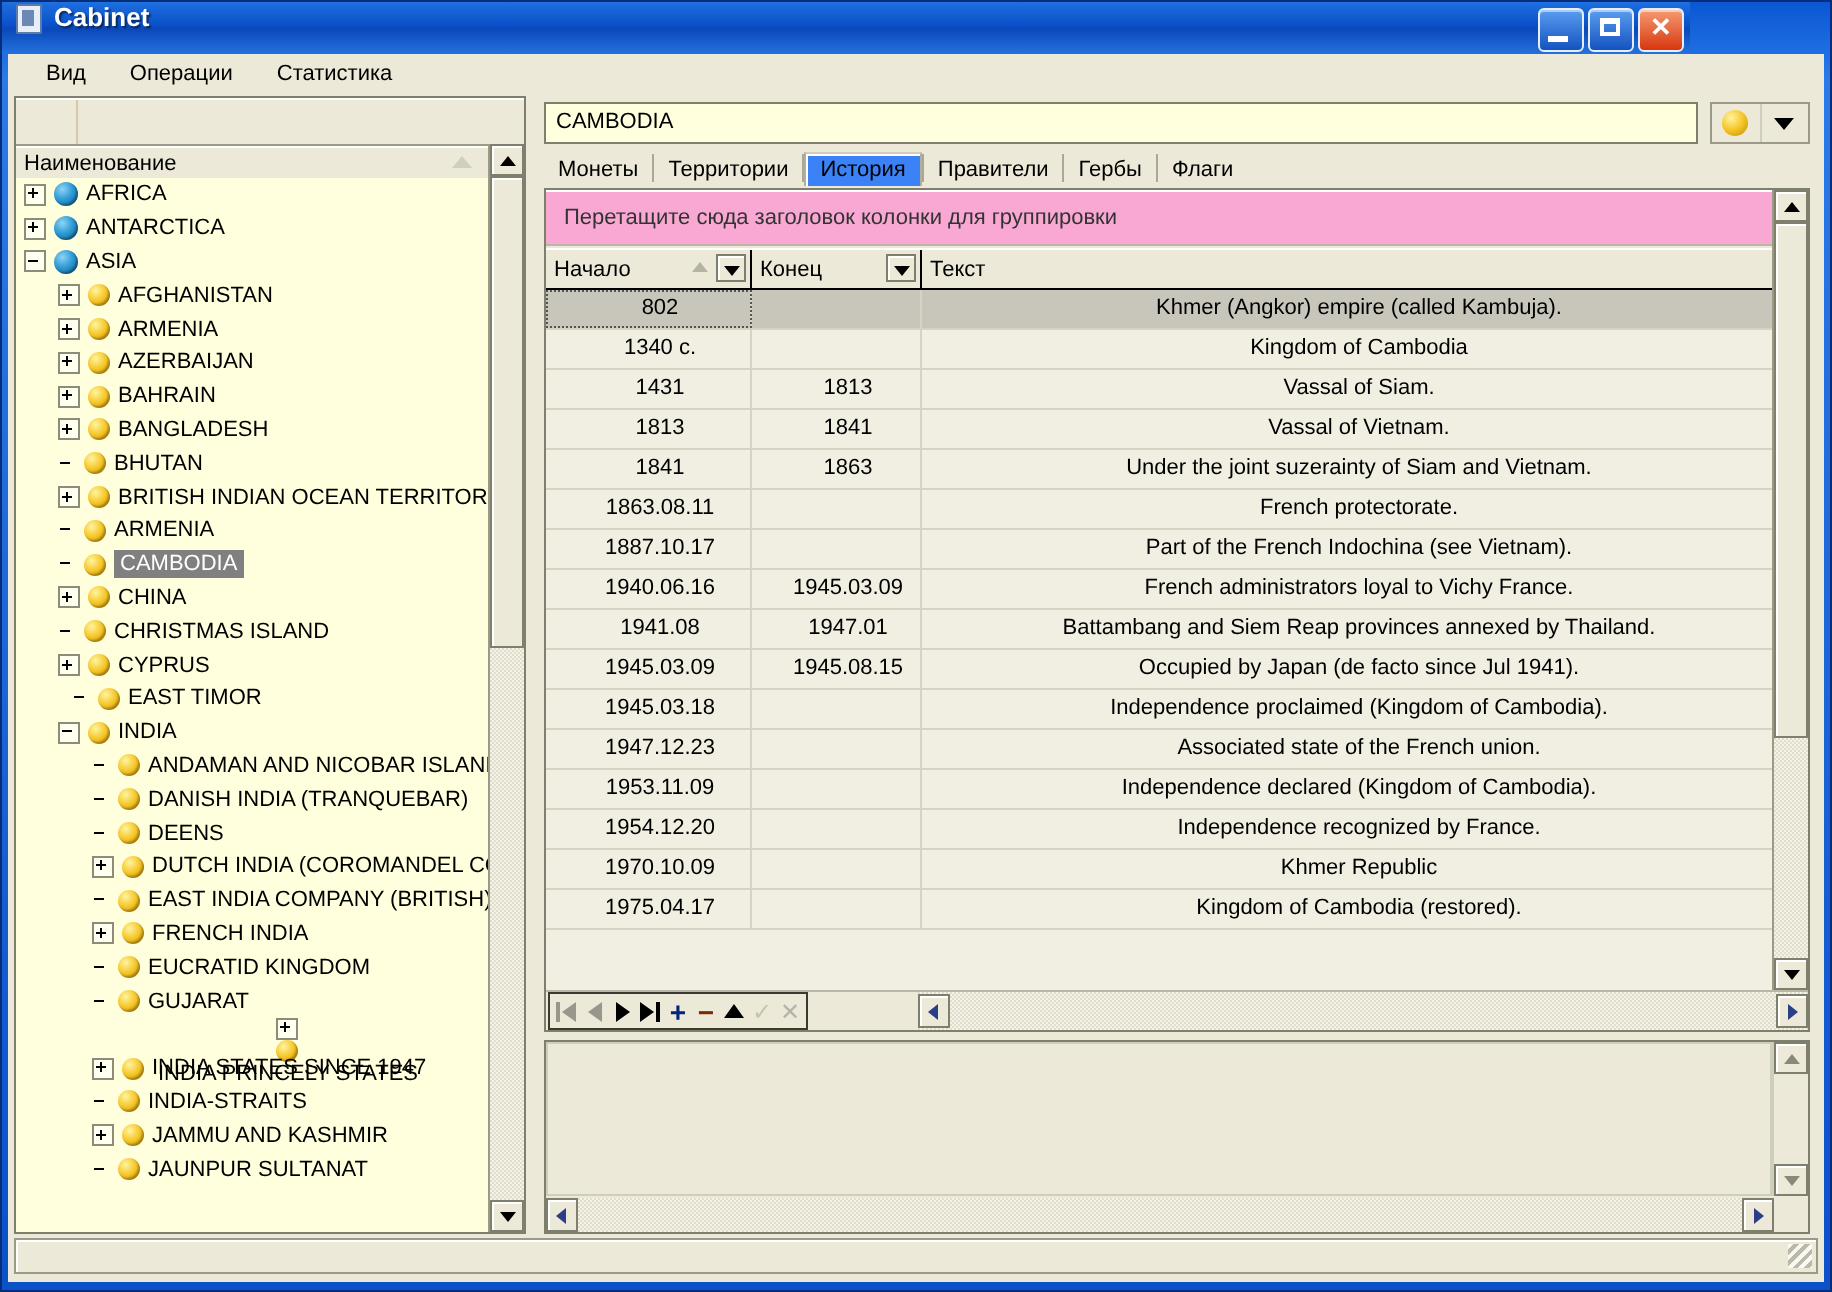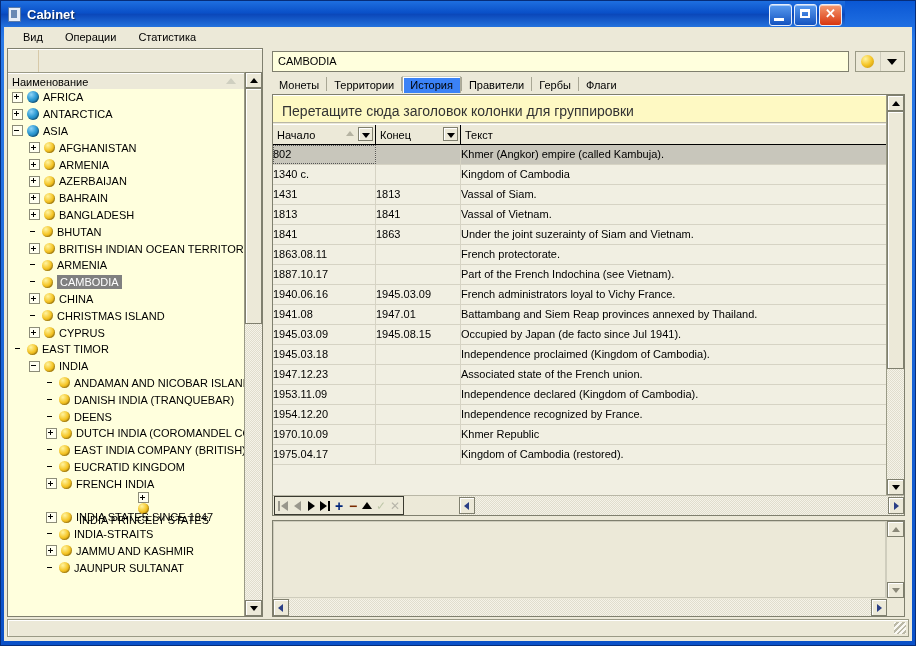--- a/index.html
+++ b/index.html
@@ -4,21 +4,21 @@
 <style>
   html,body{margin:0;padding:0;background:#7ba2d8;}
   body{font-family:"Liberation Sans",sans-serif;font-size:11px;color:#000;}
   #app{position:relative;width:916px;height:646px;overflow:hidden;
        background:linear-gradient(to bottom,#0a57d4 0%,#2a7ae8 6%,#0b51c8 100%);
        border:1px solid #062d7a;box-sizing:border-box;}
 
   
   .titlebar{position:absolute;left:0;top:0;width:844px;height:26px;
      background:linear-gradient(to bottom,#1e6fe0 0%,#0a50c8 45%,#0b48ba 52%,#2472dd 100%);
-     display:flex;align-items:center;}
+     display:flex;}
   .tb-icon{width:16px;height:16px;margin-left:5px;margin-right:5px;position:relative;flex:none;}
   .tb-icon i{position:absolute;left:2px;top:1px;width:11px;height:13px;background:#e8eef8;
      border:1px solid #5c7ba8;border-radius:1px;display:block;}
   .tb-icon i:after{content:"";position:absolute;left:2px;top:2px;width:6px;height:8px;
      background:#6a89b5;}
   .tb-title{color:#fff;font-weight:bold;font-size:13px;text-shadow:1px 1px 1px rgba(0,0,0,.55);}
   .tb-btns{position:absolute;right:3px;top:3px;display:flex;gap:2px;}
   .tb-btn{width:21px;height:20px;border:1px solid #e6eefb;border-radius:3px;position:relative;
      box-shadow:inset 0 1px 0 rgba(255,255,255,.5);}
   .tb-btn.min{background:linear-gradient(to bottom,#5a9cf0,#1453c0);}
@@ -101,39 +101,39 @@
      border-right:5px solid transparent;border-top:6px solid #000;}
 
   .tabs{position:absolute;left:4px;top:27px;height:18px;display:flex;align-items:flex-end;}
   .tab{font-size:11px;padding:2px 7px 2px 7px;color:#000;position:relative;}
   .tab.active{background:#3b82f6;box-shadow:inset 1px 1px 0 #fff;
      border-left:1px solid #b0aE9c;border-right:1px solid #b0ae9c;border-top:1px solid #cfcdbd;}
   .tabsep{width:1px;background:#a9a795;height:14px;align-self:center;}
 
   .gridbox{position:absolute;left:4px;top:46px;width:633px;height:422px;
      border:1px solid #7f7f6e;background:#ece9d8;box-sizing:border-box;}
-  .grouppanel{height:28px;background:#fef9c3;border-bottom:1px solid #b9b7a6;
-     padding:8px 0 0 9px;font-size:14px;color:#333;box-sizing:border-box;
+  .grouppanel{height:28px;background:#f9a8d4;border-bottom:1px solid #b9b7a6;
+     padding:8px 0 0 9px;font-size:11px;color:#333;box-sizing:border-box;
      box-shadow:inset 0 1px 0 #fff;}
   .gridscrollarea{position:absolute;left:0;top:29px;right:18px;bottom:20px;overflow:hidden;
      background:#f1efe2;}
   .ghead{display:flex;height:19px;background:#ece9d8;border-bottom:1px solid #000;
      border-top:1px solid #fff;}
   .gh{position:relative;display:flex;align-items:center;font-size:11px;
      border-right:1px solid #000;box-sizing:border-box;padding-left:4px;}
   .gh .asc{position:absolute;right:21px;top:6px;width:0;height:0;
      border-left:4px solid transparent;border-right:4px solid transparent;border-bottom:5px solid #b5b3a2;}
   .gh .filt{position:absolute;right:2px;top:2px;width:15px;height:14px;background:#ece9d8;
      border:1px solid #7f7f6e;box-sizing:border-box;box-shadow:inset 1px 1px 0 #fff;}
   .gh .filt:after{content:"";position:absolute;left:3px;top:5px;width:0;height:0;
      border-left:4px solid transparent;border-right:4px solid transparent;border-top:5px solid #000;}
   .grow{display:flex;height:19px;border-bottom:1px solid #d6d3c4;background:#f1efe2;}
   .grow.sel{background:#c8c6bb;}
-  .gc{font-size:11px;padding:3px 0 0 0;box-sizing:border-box;overflow:hidden;
-     white-space:nowrap;border-right:1px solid #d6d3c4;}
+  .gc{font-size:11px;padding:3px 0 0 12px;box-sizing:border-box;overflow:hidden;
+     white-space:nowrap;border-right:1px solid #d6d3c4;text-align:center;}
   .grow.sel .gc.c0{outline:1px dotted #555;outline-offset:-1px;}
   .c0{width:103px;} .c1{width:85px;} .c2{flex:1;border-right:none;}
 
   .grid-vscroll{position:absolute;right:0;top:0;width:17px;bottom:20px;background:#ece9d8;
      border-left:1px solid #9a9a86;}
   .grid-nav{position:absolute;left:0;bottom:0;height:19px;width:100%;background:#ece9d8;
      border-top:1px solid #b9b7a6;display:flex;align-items:center;}
   .navbox{display:flex;align-items:center;height:17px;border:1px solid #3a3a30;
      background:#ece9d8;margin-left:1px;padding:0 1px;}
   .nb{width:14px;height:15px;display:flex;align-items:center;justify-content:center;position:relative;}
@@ -283,21 +283,21 @@
             <div class="tnode" style="padding-left: 21px;">
               <span class="exp none"></span>
               <span class="coin"></span>
               <span class="tlabel">CHRISTMAS ISLAND</span>
             </div>
             <div class="tnode" style="padding-left: 21px;">
               <span class="exp plus"></span>
               <span class="coin"></span>
               <span class="tlabel">CYPRUS</span>
             </div>
-            <div class="tnode" style="padding-left: 6px;">
+            <div class="tnode" style="padding-left: 28px;">
               <span class="exp none"></span>
               <span class="coin"></span>
               <span class="tlabel">EAST TIMOR</span>
             </div>
             <div class="tnode" style="padding-left: 21px;">
               <span class="exp minus"></span>
               <span class="coin"></span>
               <span class="tlabel">INDIA</span>
             </div>
             <div class="tnode" style="padding-left: 38px;">
@@ -319,28 +319,33 @@
               <span class="exp plus"></span>
               <span class="coin"></span>
               <span class="tlabel">DUTCH INDIA (COROMANDEL COAST</span>
             </div>
             <div class="tnode" style="padding-left: 38px;">
               <span class="exp none"></span>
               <span class="coin"></span>
               <span class="tlabel">EAST INDIA COMPANY (BRITISH)</span>
             </div>
             <div class="tnode" style="padding-left: 38px;">
+              <span class="exp plus"></span>
+              <span class="coin"></span>
+              <span class="tlabel">FRENCH INDIA</span>
+            </div>
+            <div class="tnode" style="padding-left: 38px;">
               <span class="exp none"></span>
               <span class="coin"></span>
               <span class="tlabel">EUCRATID KINGDOM</span>
             </div>
             <div class="tnode" style="padding-left: 38px;">
-              <span class="exp plus"></span>
-              <span class="coin"></span>
-              <span class="tlabel">FRENCH INDIA</span>
+              <span class="exp none"></span>
+              <span class="coin"></span>
+              <span class="tlabel">GUJARAT</span>
             </div>
             <div class="tnode" style="padding-left: 38px; flex-direction: column;">
               <span class="exp plus"></span>
               <span class="coin"></span>
               <span class="tlabel">INDIA PRINCELY STATES</span>
             </div>
             <div class="tnode" style="padding-left: 38px; align-items: center;">
               <span class="exp plus"></span>
               <span class="coin"></span>
               <span class="tlabel">INDIA STATES SINCE 1947</span>

